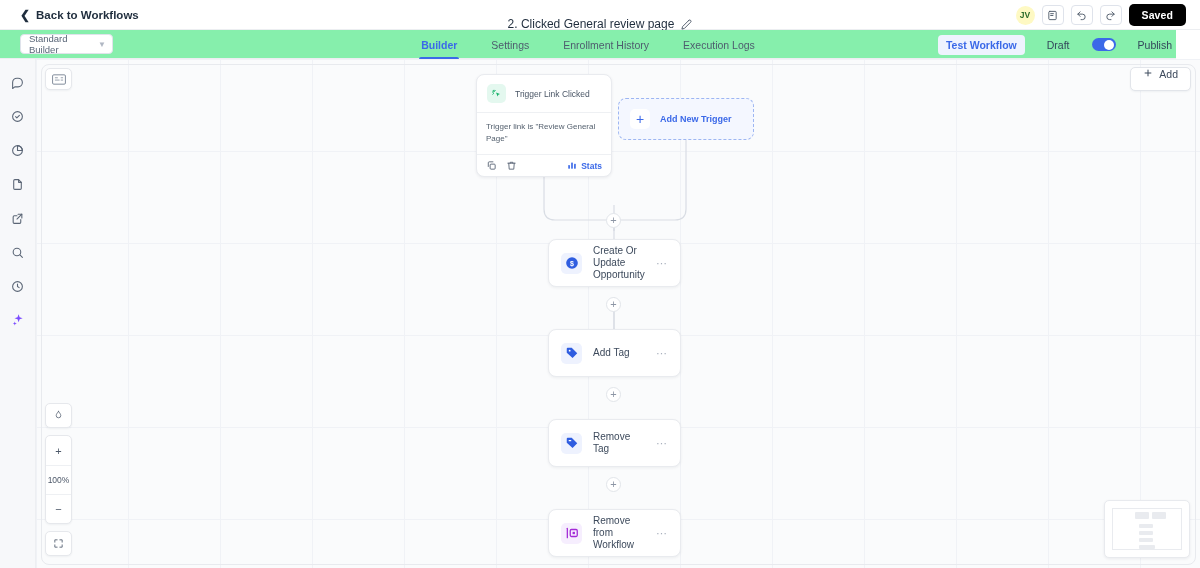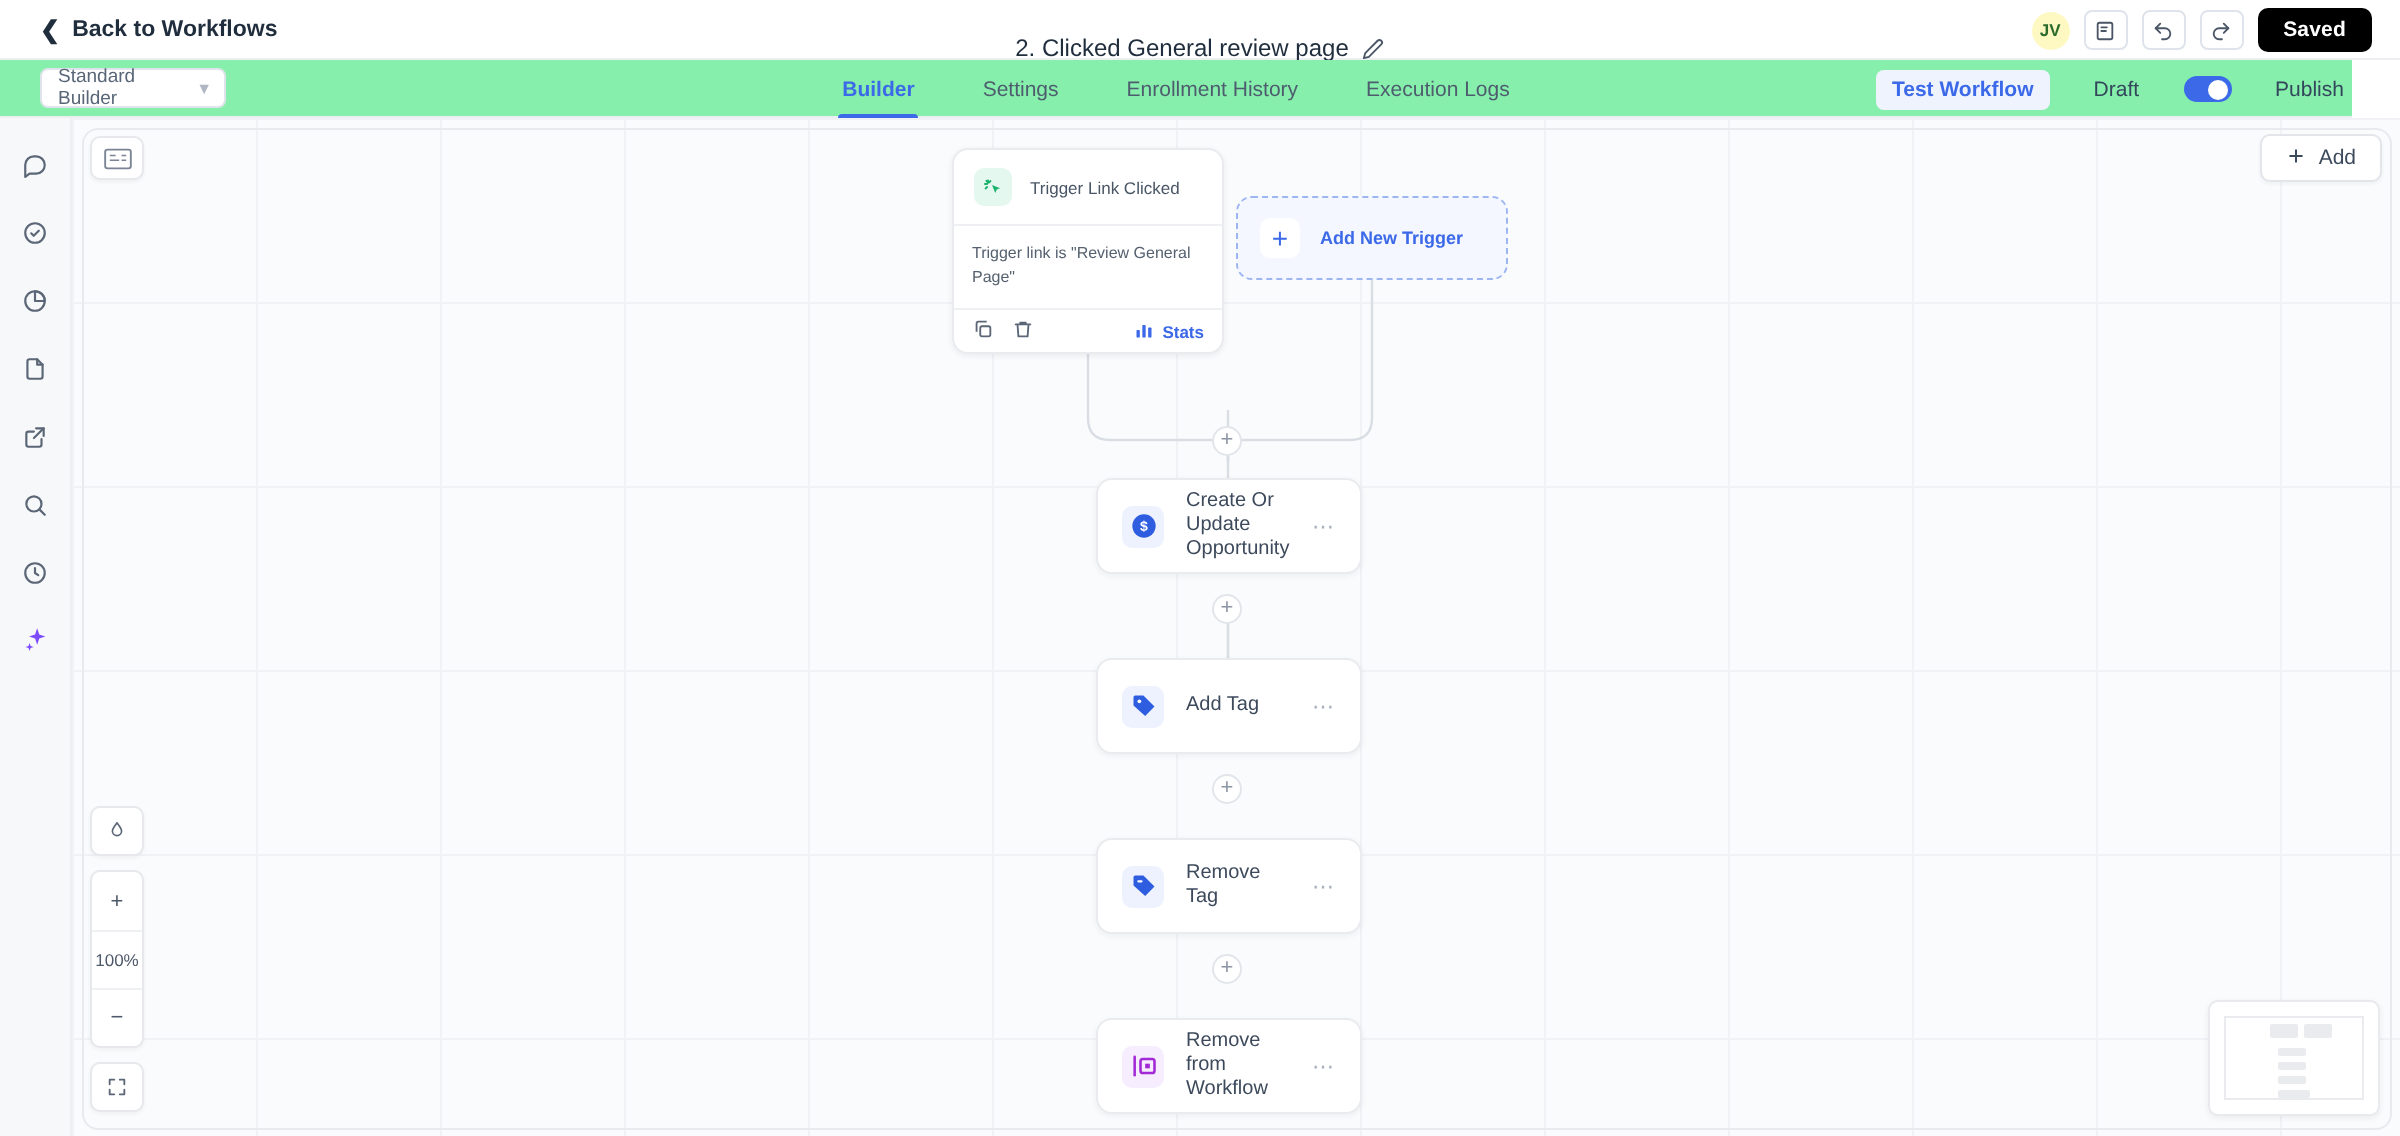--- a/index.html
+++ b/index.html
@@ -191,21 +191,21 @@
   
   .canvas-tool-tl {
     position: absolute; left: 9px; top: 9px; width: 27px; height: 22px;
     background: #fff; border: 1px solid #e6e8ec; border-radius: 5px;
     display: flex; align-items: center; justify-content: center; cursor: pointer;
     box-shadow: 0 1px 2px rgba(22,34,51,.05);
   }
   .add-btn {
     position: absolute; right: 9px; top: 8px; height: 24px;
     background: #fff; border: 1px solid #e2e5ea; border-radius: 5px;
-    display: flex; align-items: center; gap: 6px; padding: 0 12px;
+    display: flex; gap: 6px; padding: 0 12px;
     font-size: 10.5px; color: #3d4a5c; cursor: pointer;
     box-shadow: 0 1px 2px rgba(22,34,51,.05);
   }
   .zoom-stack { position: absolute; left: 9px; bottom: 12px; width: 27px; }
   .zoom-box {
     background: #fff; border: 1px solid #e6e8ec; border-radius: 5px;
     box-shadow: 0 1px 2px rgba(22,34,51,.05);
   }
   .zoom-cell {
     height: 29px; display: flex; align-items: center; justify-content: center;

